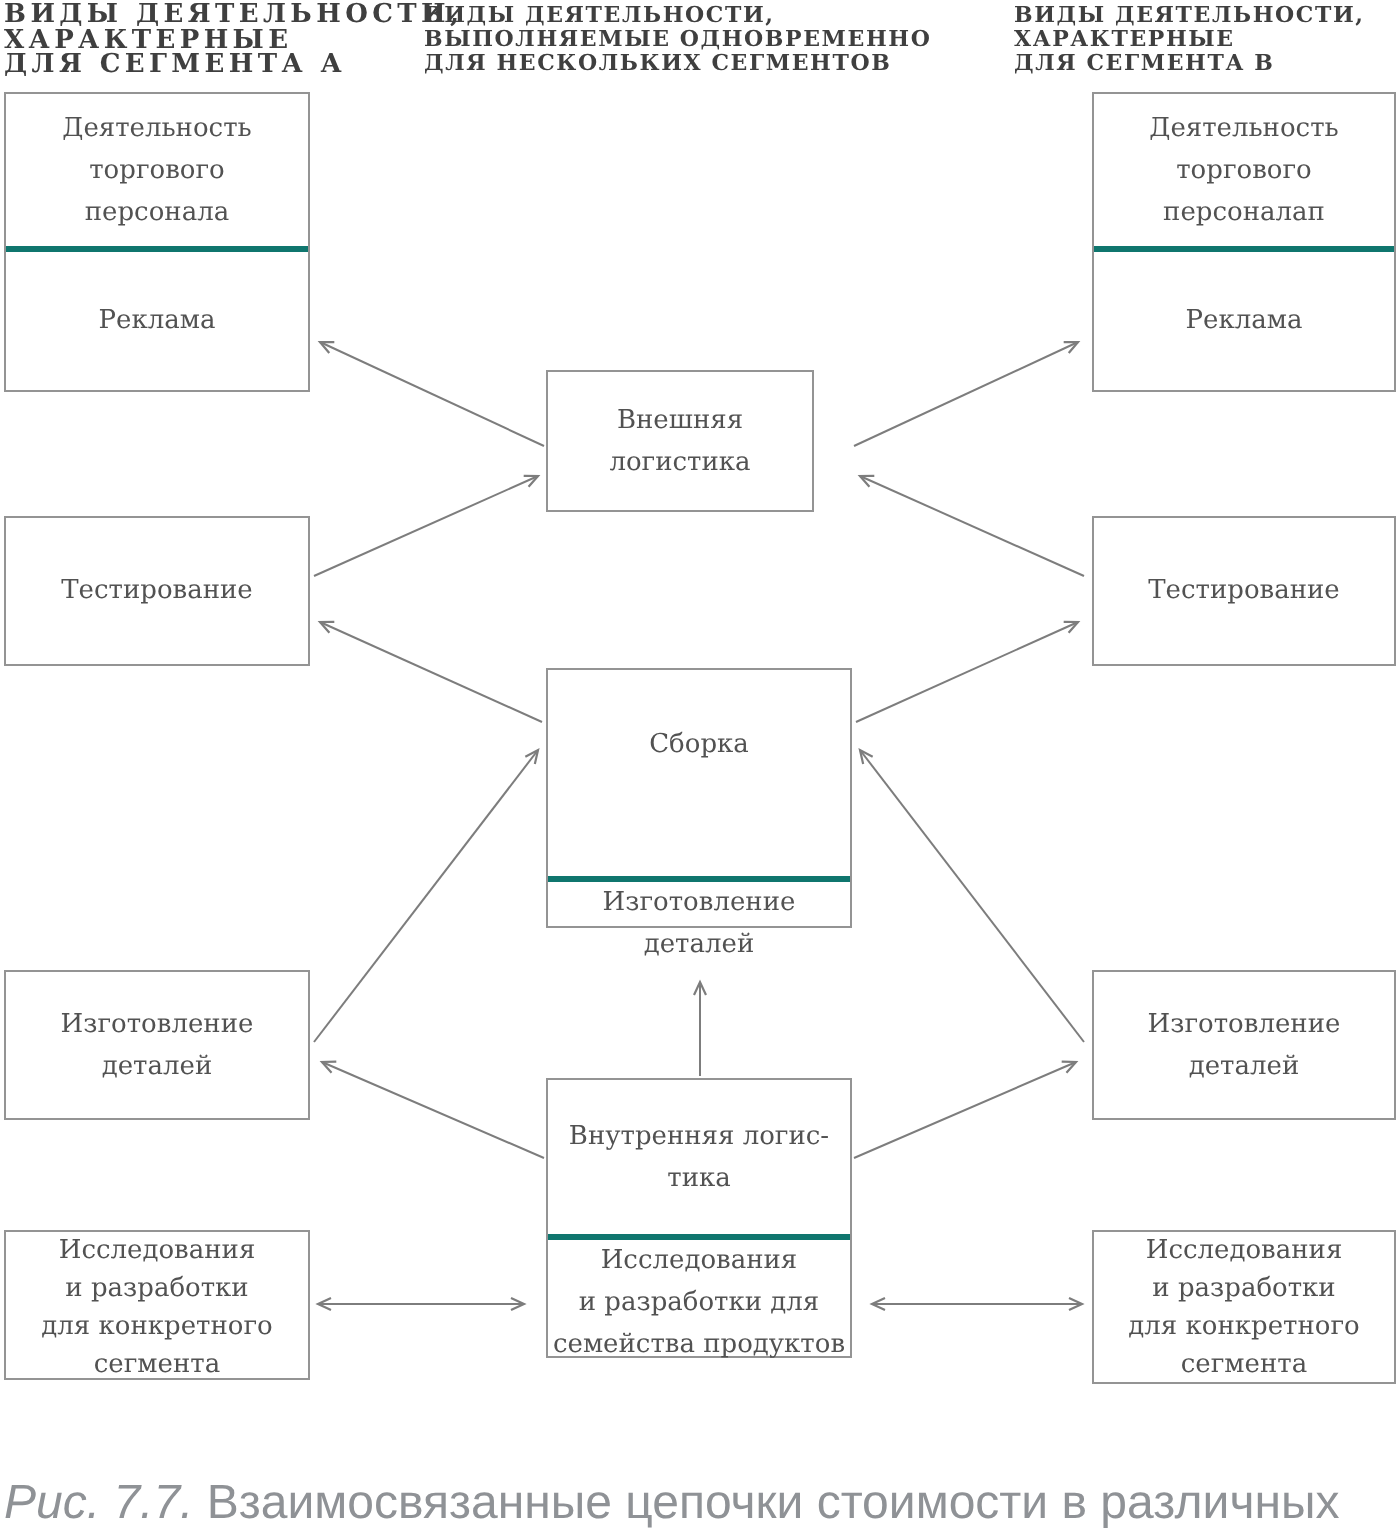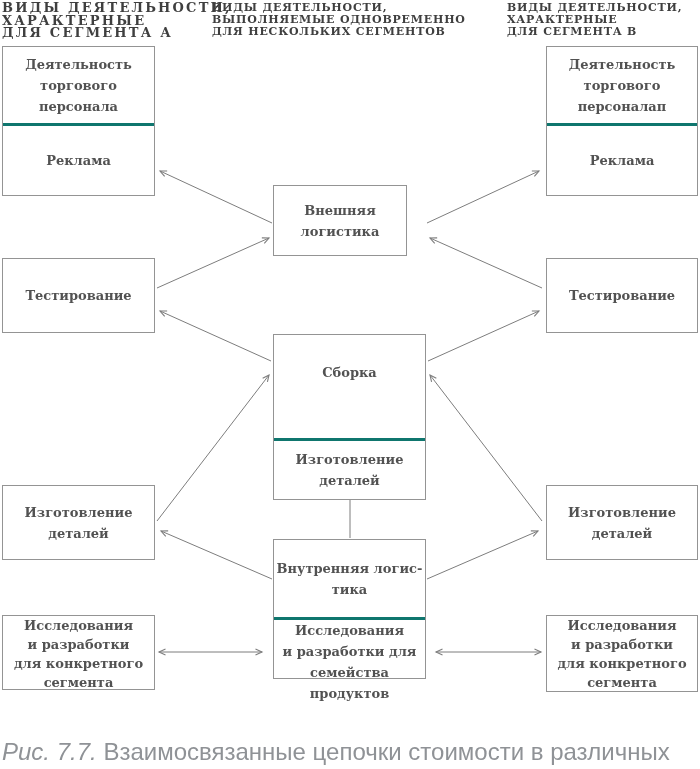--- a/index.html
+++ b/index.html
@@ -6,21 +6,21 @@
   .stage{position:relative;width:700px;height:769px;background:#ffffff;overflow:hidden;
          font-family:"DejaVu Serif", serif;}
   
   .col-header{position:absolute;text-align:left;font-weight:bold;color:#3f3f3f;
               white-space:pre-line;}
   .col-header.a{left:2px;top:2px;width:230px;font-size:13px;line-height:12.5px;letter-spacing:2.2px;}
   .col-header.shared{left:212px;top:2px;width:260px;font-size:11px;line-height:12px;letter-spacing:0.8px;}
   .col-header.b{left:507px;top:2px;width:230px;font-size:11px;line-height:12px;letter-spacing:0.8px;}
   
   .box{position:absolute;background:#ffffff;border:1px solid #949494;box-sizing:border-box;
-       display:flex;flex-direction:column;font-weight:bold;}
+       display:flex;flex-direction:column;}
   .cell{flex:1;display:flex;align-items:center;justify-content:center;}
   .cell + .cell{border-top:3px solid #0f766e;}
   .lbl{white-space:pre-line;text-align:center;color:#525252;font-size:13px;line-height:21px;}
   .lbl.tight{line-height:19px;}
   
   svg.arrows{position:absolute;left:0;top:0;width:700px;height:769px;pointer-events:none;}
   
   .caption{position:absolute;left:2px;top:738px;width:680px;
            font-family:"Liberation Sans","DejaVu Sans",sans-serif;
            font-size:24px;color:#8f9296;}
@@ -95,21 +95,21 @@
 для конкретного
 сегмента</div>
     </div>
   </div>
 
   <div class="box" style="left:273px;top:185px;width:134px;height:71px;">
     <div class="cell">
       <div class="lbl">Внешняя логистика</div>
     </div>
   </div>
-  <div class="box" style="left:273px;top:334px;width:153px;height:166px;gap:28px;">
+  <div class="box" style="left:273px;top:334px;width:153px;height:130px;gap:28px;">
     <div class="cell" style="flex:0 0 75px;">
       <div class="lbl">Сборка</div>
     </div>
     <div class="cell">
       <div class="lbl">Изготовление
 деталей</div>
     </div>
   </div>
   <div class="box" style="left:273px;top:539px;width:153px;height:140px;">
     <div class="cell" style="flex:0 0 77px;">

